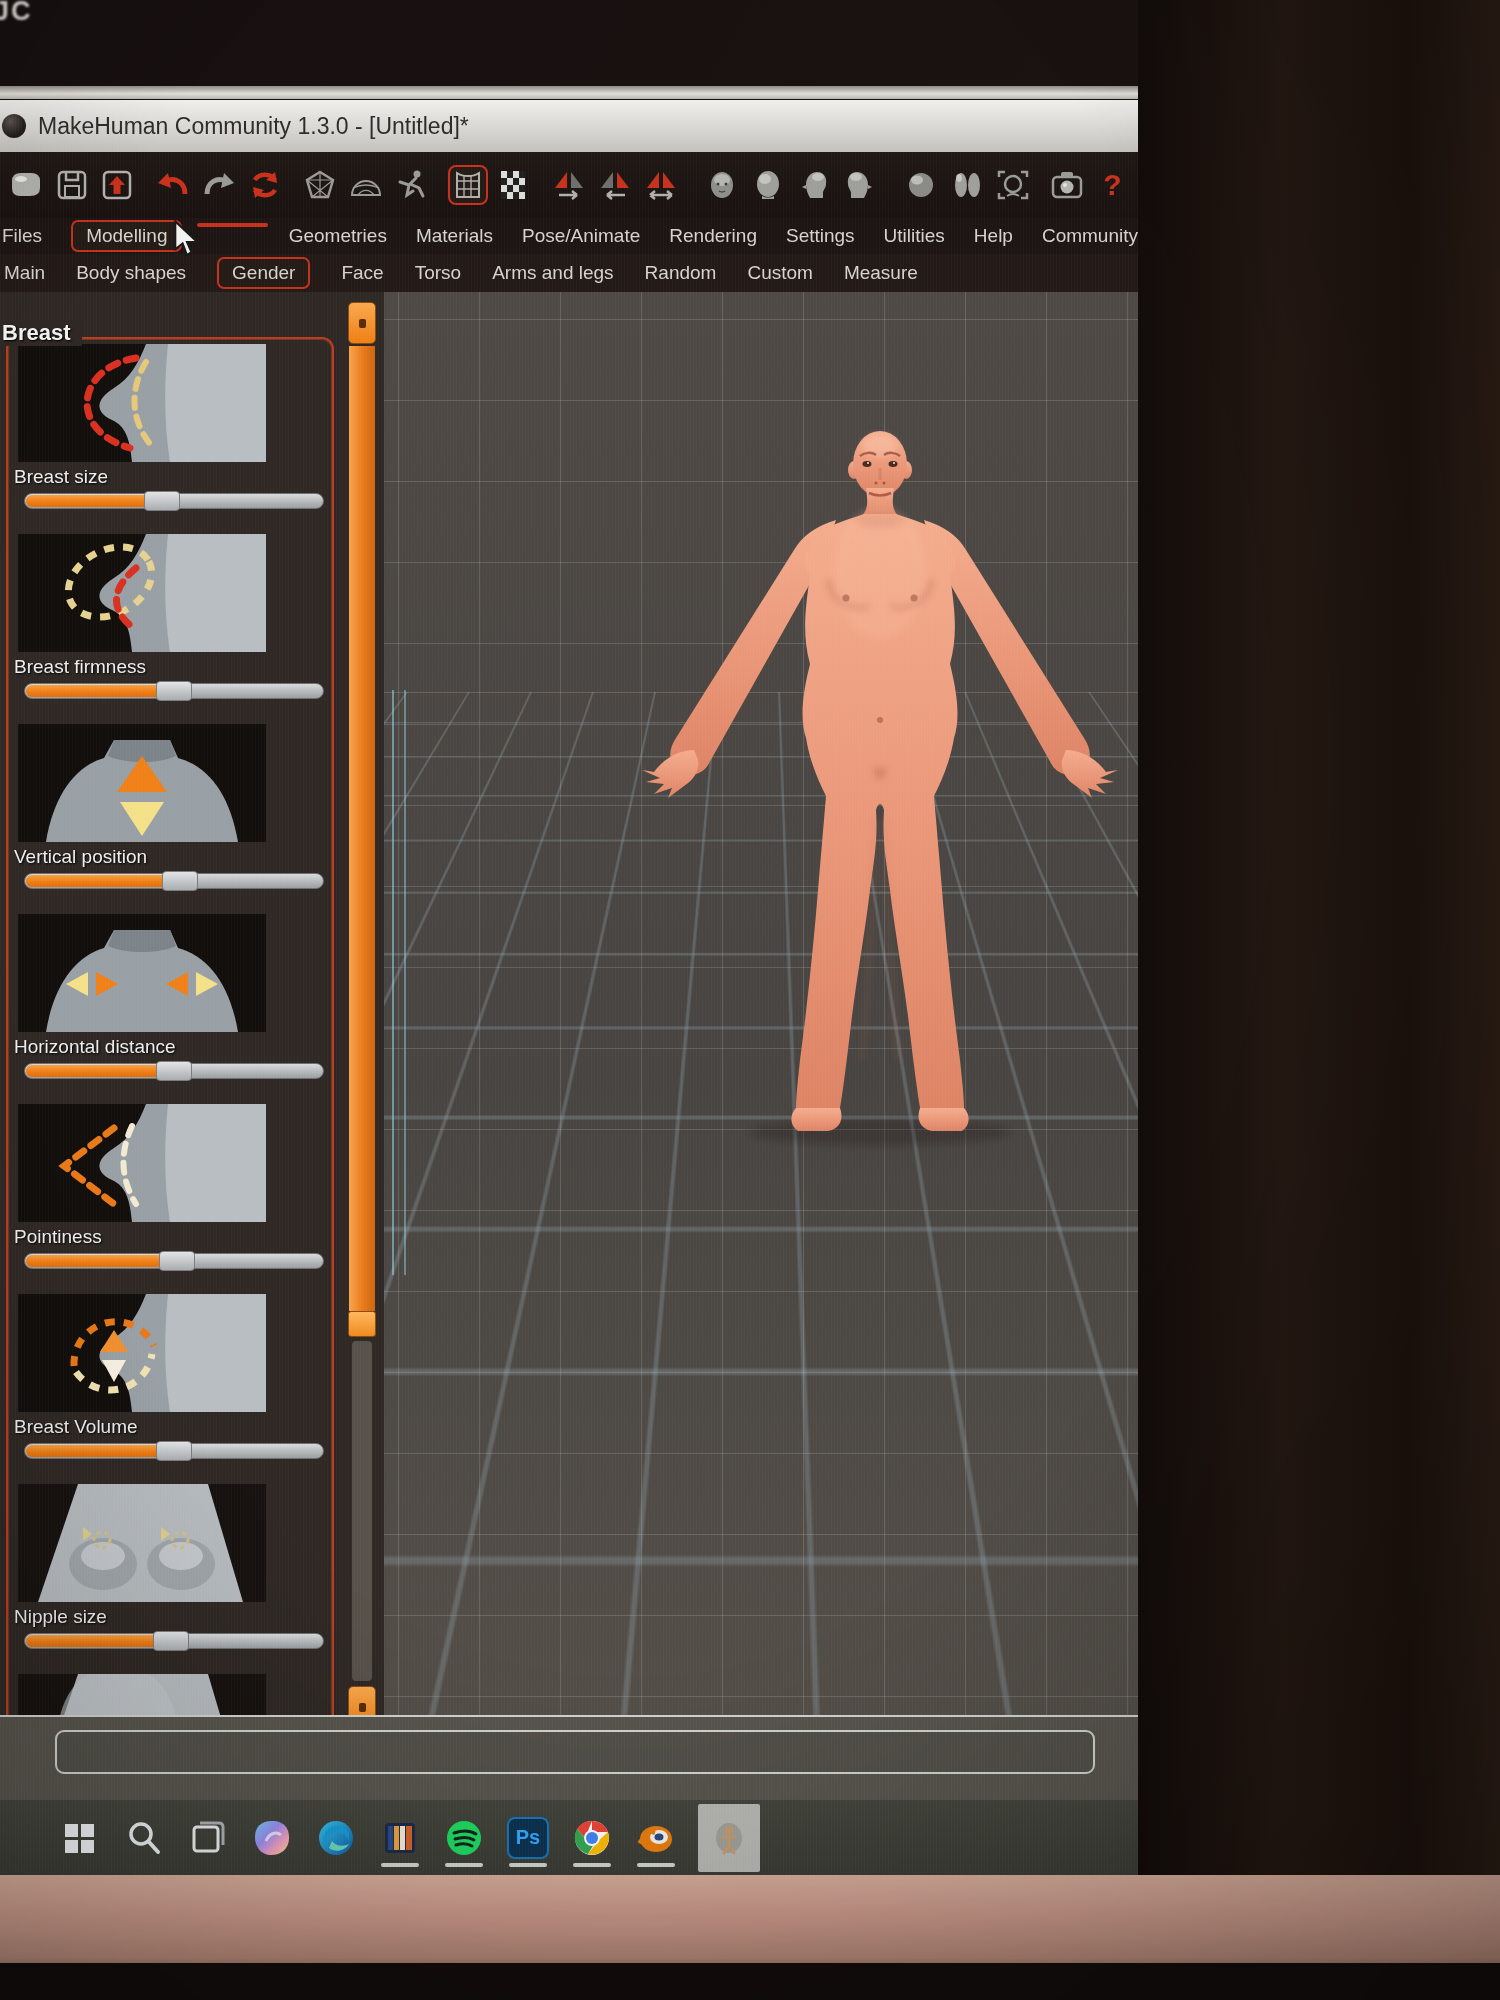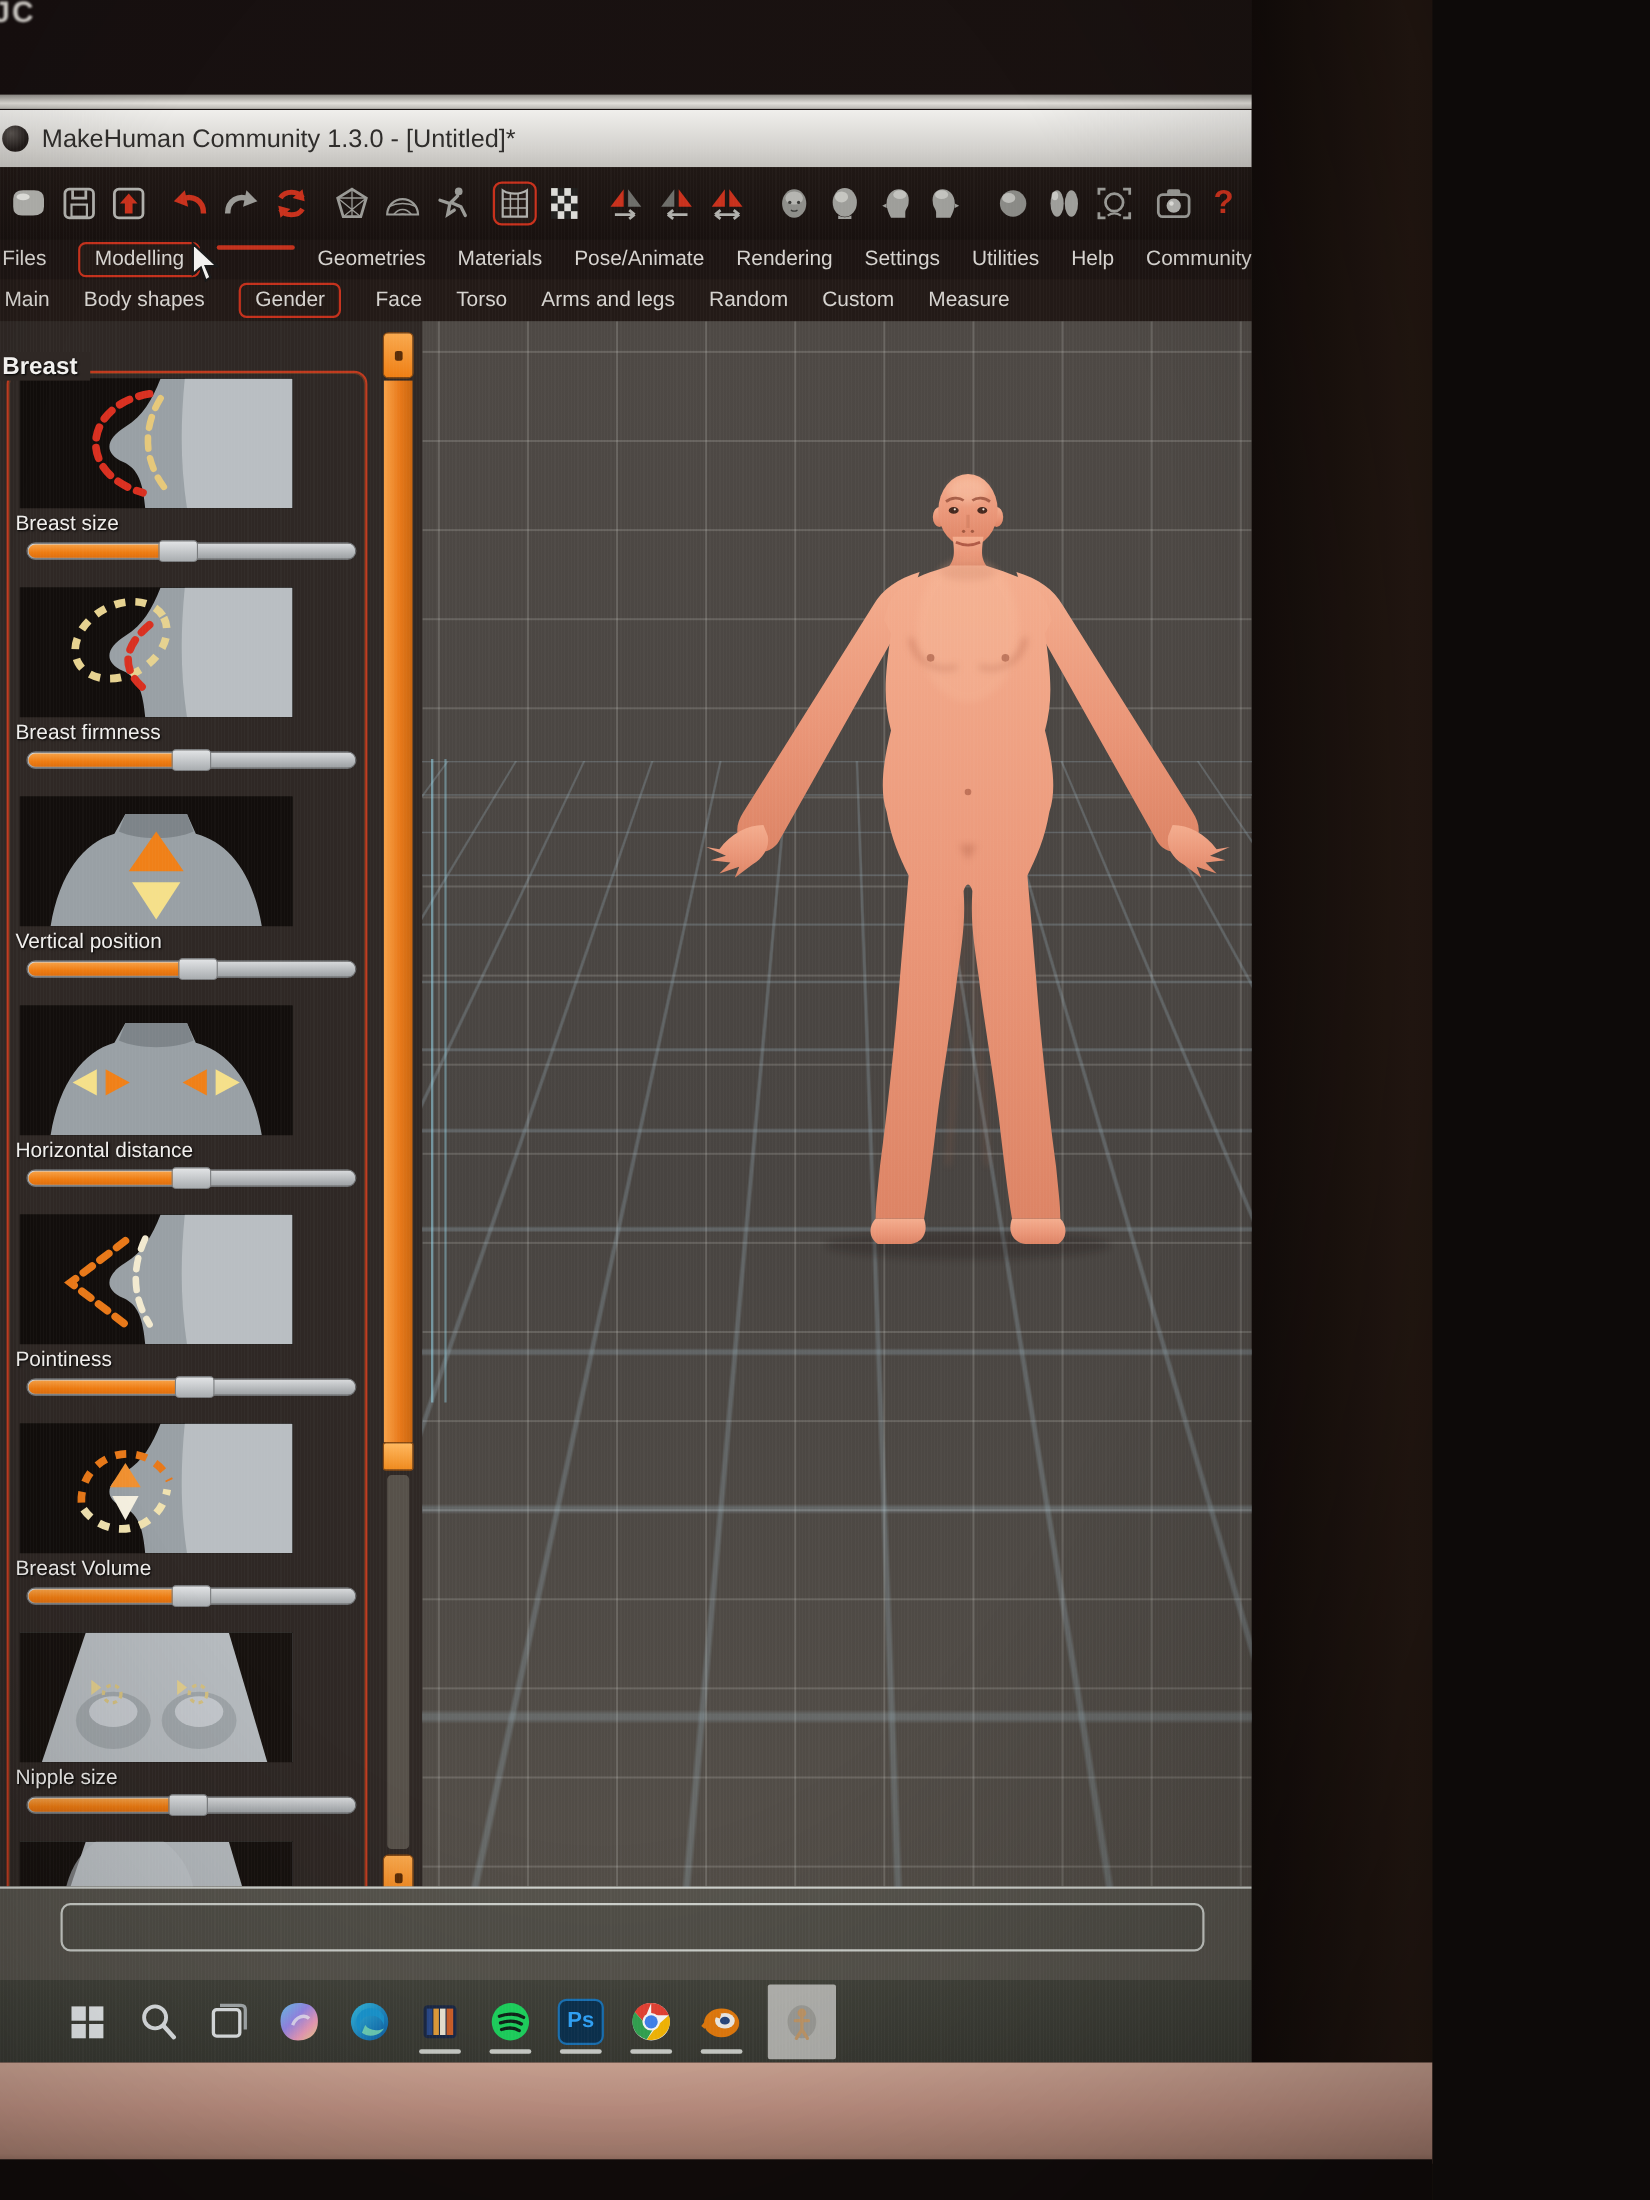--- a/index.html
+++ b/index.html
@@ -1,17 +1,17 @@
 <!DOCTYPE html>
 <html><head>
 <meta charset="utf-8">
 <style>
   html,body{margin:0;padding:0;background:#0d0a09;}
   *{box-sizing:border-box;}
-  .photo{position:relative;width:1302px;height:2000px;overflow:hidden;
+  .photo{position:relative;width:1500px;height:2000px;overflow:hidden;
     background:linear-gradient(120deg,#171010 0%,#1b1311 55%,#241a14 100%);
     font-family:"Liberation Sans", sans-serif;}
   
   .bezel-topleft-text{position:absolute;left:-6px;top:-4px;color:#d8d4cf;font-size:27px;
     font-weight:bold;filter:blur(1px);letter-spacing:2px;}
   .screen-top-edge{position:absolute;left:0;top:86px;width:1138px;height:13px;
     background:linear-gradient(180deg,#8f8c87,#e2dfda 60%,#b9b6b1);}
   .bezel-right{position:absolute;left:1138px;top:0;width:362px;height:2000px;
     background:linear-gradient(90deg,#120c0a,#241812 40%,#1c120d 75%,#2b1d15);}
   .bezel-bottom{position:absolute;left:0;top:1875px;width:1500px;height:92px;

